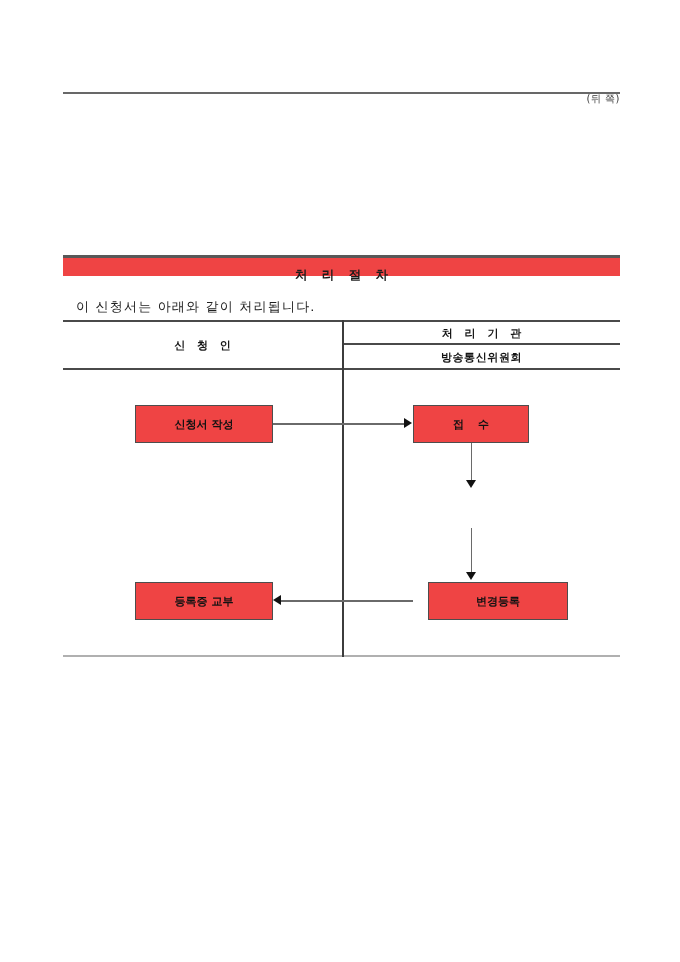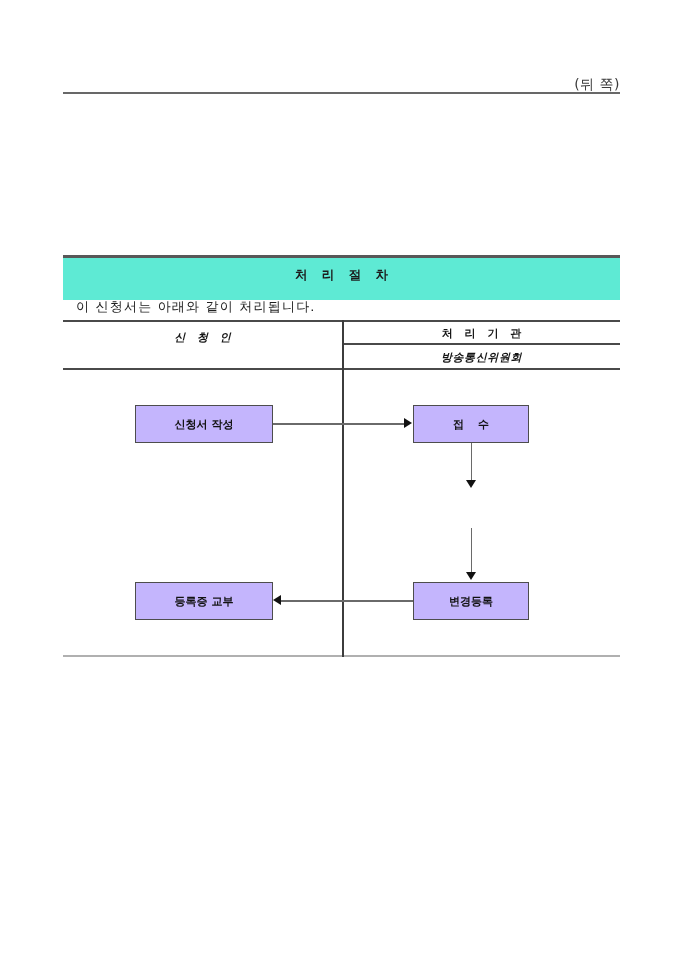--- a/index.html
+++ b/index.html
@@ -17,43 +17,43 @@
     width: 680px;
     height: 962px;
     background: #ffffff;
     overflow: hidden;
   }
 
   
   .page-marker {
     position: absolute;
     right: 60px;
-    top: 76px;
-    font-size: 14px;
+    top: 92px;
+    font-size: 10px;
     letter-spacing: 0.5px;
     color: #3a3a3a;
     white-space: nowrap;
   }
   .header-rule {
     position: absolute;
     left: 63px;
     top: 92px;
     width: 557px;
     height: 2px;
     background: #686868;
   }
 
   
   .title-bar {
     position: absolute;
     left: 63px;
     top: 255px;
     width: 557px;
-    height: 45px;
-    background: #5eead4;
+    height: 21px;
+    background: #ef4444;
     border-top: 3px solid #585858;
     box-sizing: border-box;
   }
   .title-bar-text {
     position: absolute;
     left: 0;
     right: 0;
     top: 9px;
     text-align: center;
     font-size: 12.5px;
@@ -119,64 +119,62 @@
     position: absolute;
     font-size: 11px;
     font-weight: bold;
     color: #151515;
     text-align: center;
     white-space: nowrap;
   }
   .head-applicant {
     left: 63px;
     width: 279px;
-    top: 330px;
+    top: 338px;
     letter-spacing: 4px;
     text-indent: 4px;
-    font-style: italic;
   }
   .head-agency {
     left: 343px;
     width: 277px;
     top: 326px;
     letter-spacing: 4px;
     text-indent: 4px;
   }
   .head-agency-sub {
     left: 343px;
     width: 277px;
     top: 350px;
     letter-spacing: 0.6px;
-    font-style: italic;
   }
 
   
   .fbox {
     position: absolute;
     box-sizing: border-box;
     border: 1.6px solid #4d4d4d;
-    background: #c4b5fd;
+    background: #ef4444;
     display: flex;
     align-items: center;
     justify-content: center;
     font-size: 11px;
     font-weight: bold;
     color: #121212;
     white-space: nowrap;
   }
   .fbox.sp {
     letter-spacing: 5px;
     text-indent: 5px;
     text-align: center;
   }
 
   .box-apply   { left: 135px; top: 405px; width: 138px; height: 38px; }
   .box-receipt { left: 413px; top: 405px; width: 116px; height: 38px; }
   .box-review  { left: 413px; top: 490px; width: 116px; height: 38px; }
-  .box-regist  { left: 413px; top: 582px; width: 116px; height: 38px; }
+  .box-regist  { left: 428px; top: 582px; width: 140px; height: 38px; }
   .box-issue   { left: 135px; top: 582px; width: 138px; height: 38px; }
 
   
   .conn {
     position: absolute;
     background: #6a6a6a;
   }
   .conn-h { height: 1.6px; }
   .conn-v { width: 1.6px; }
 

